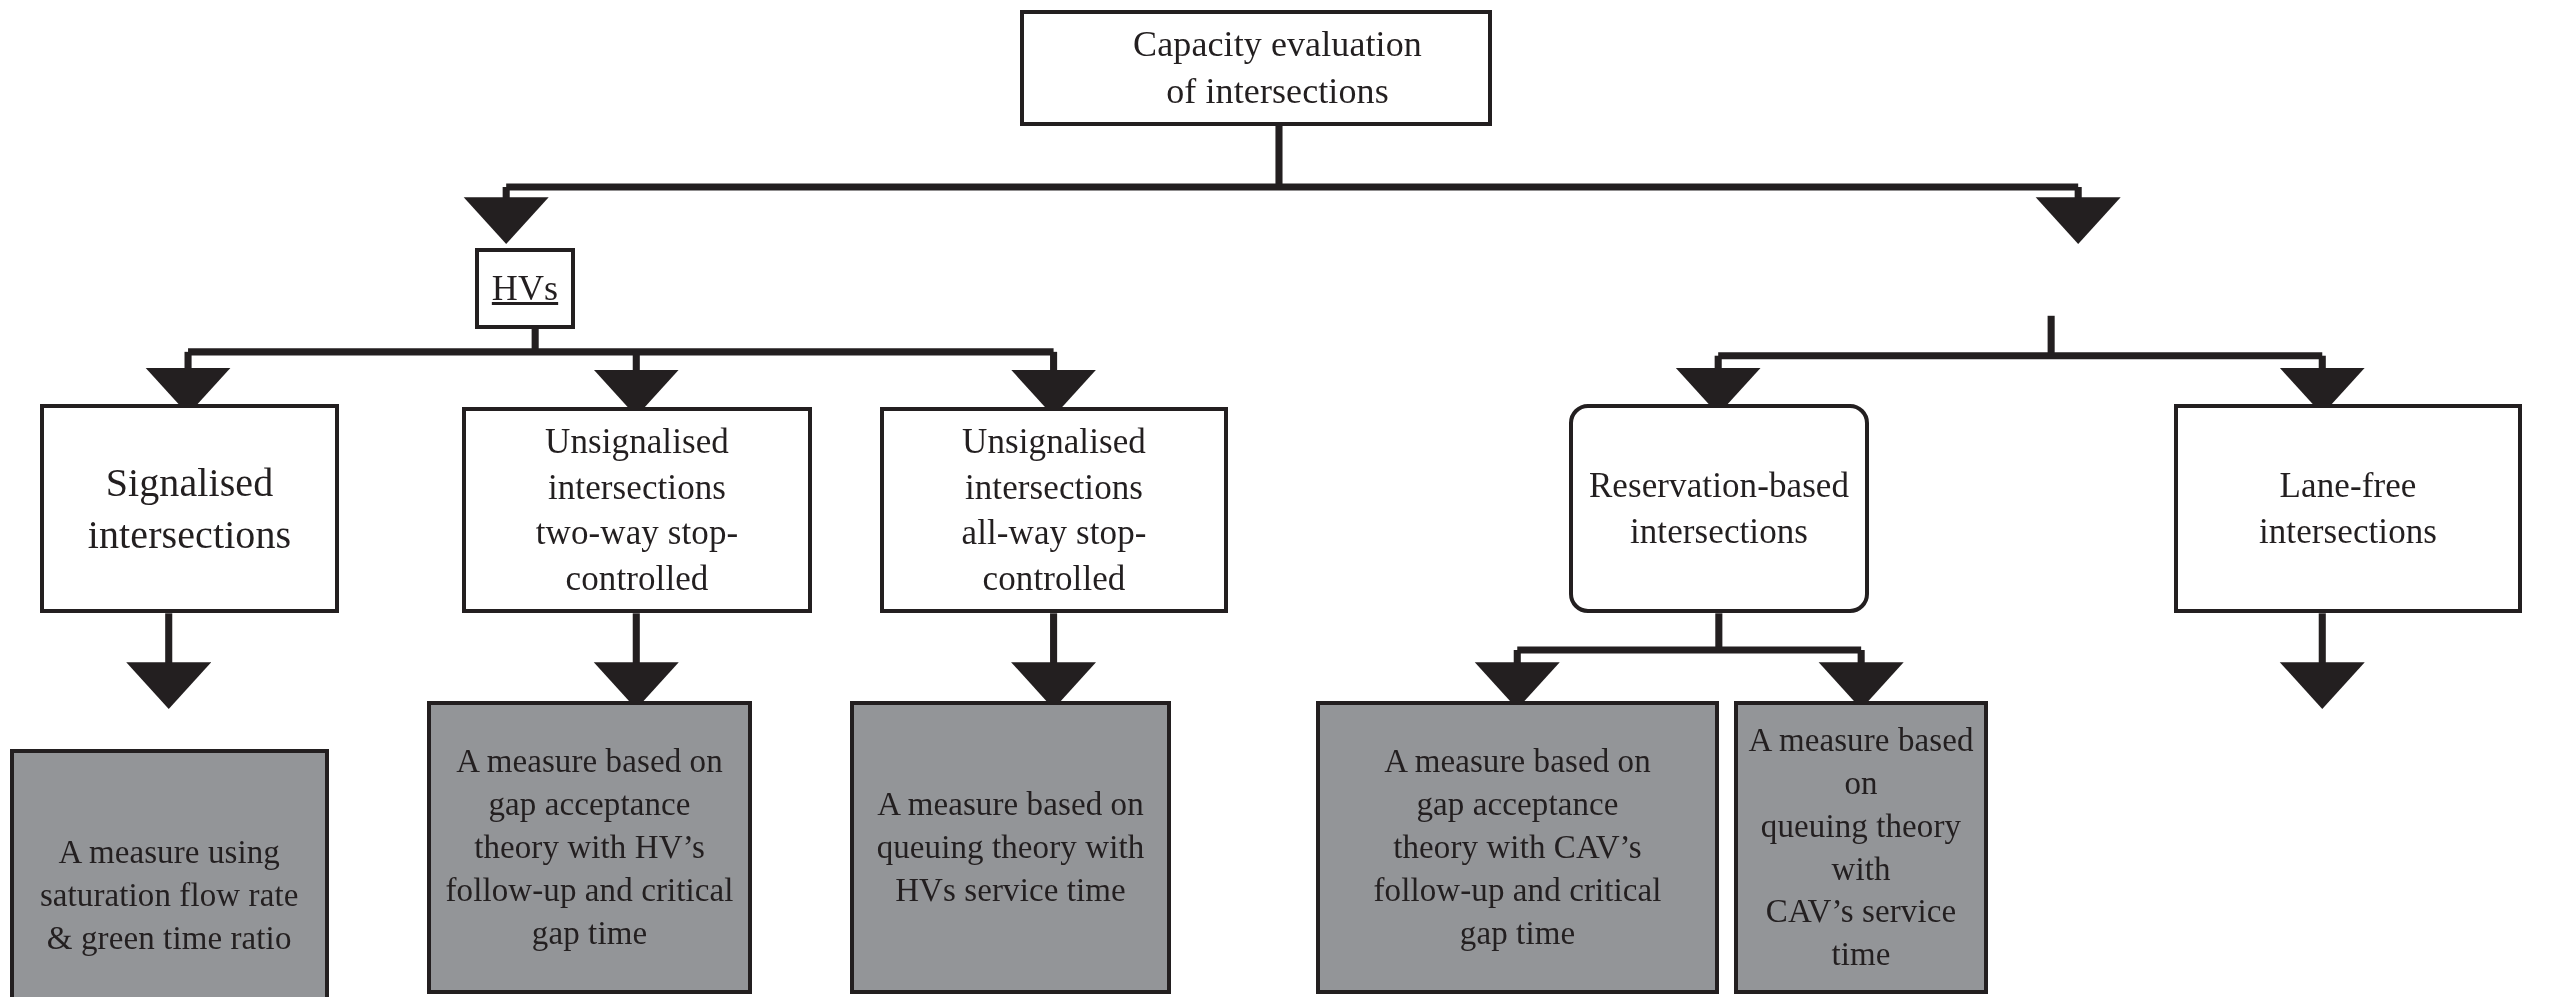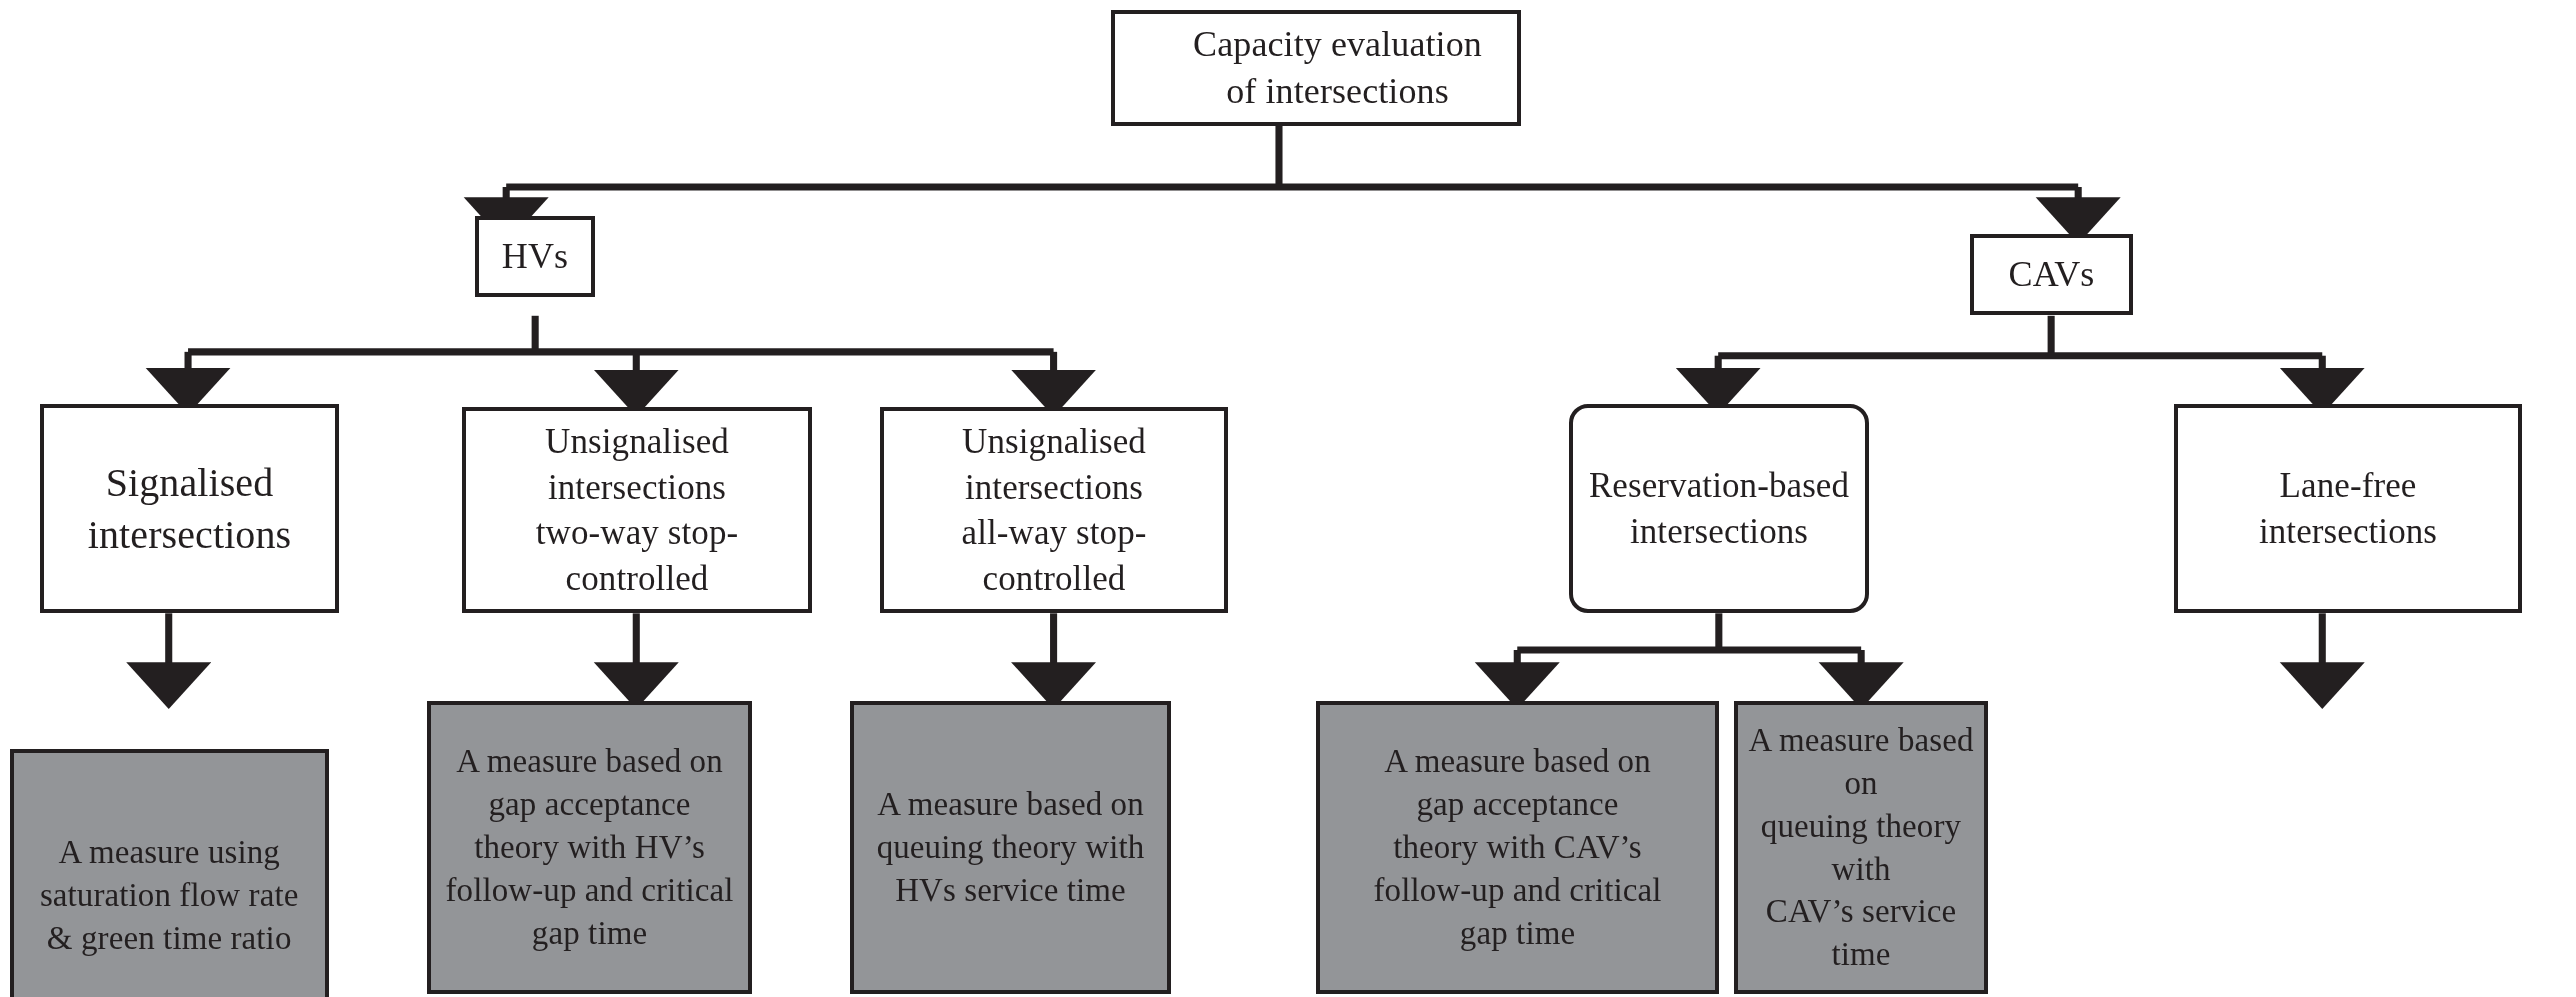--- a/index.html
+++ b/index.html
@@ -40,24 +40,24 @@
   }
   .node .label {
     display: block;
     width: 100%;
     line-height: 1.30;
     letter-spacing: 0.1px;
     padding: 0 6.4px;
     box-sizing: border-box;
   }
   
-  #n-root   { left: 1111px; top: 9.7px;   width: 410px;  height: 116px; padding-left: 43px; }
+  #n-root   { left: 1020px; top: 9.7px;   width: 472px;  height: 116px; padding-left: 43px; }
   #n-root   .label { font-size: 36px; }
 
-  #n-hvs    { left: 475px;  top: 216px;  width: 120px;  height: 81px; }
+  #n-hvs    { left: 475px;  top: 248px;  width: 100px;  height: 81px; text-decoration: underline; }
   #n-hvs    .label { font-size: 36px; }
 
   #n-cavs   { left: 1970px; top: 234px;  width: 163px;  height: 81px; }
   #n-cavs   .label { font-size: 36px; }
 
   #n-sig    { left: 40px;   top: 404px;  width: 299px;  height: 209px; }
   #n-sig    .label { font-size: 40px; }
 
   #n-unsig2 { left: 462px;  top: 407px;  width: 350px;  height: 206px; }
   #n-unsig2 .label { font-size: 35px; }
@@ -131,23 +131,20 @@
   </svg>
 
   <div class="node" id="n-root">
     <span class="label">Capacity evaluation<br>of intersections</span>
   </div>
 
   <div class="node" id="n-hvs">
     <span class="label">HVs</span>
   </div>
 
-  <div class="node" id="n-cavs">
-    <span class="label">CAVs</span>
-  </div>
 
   <div class="node" id="n-sig">
     <span class="label">Signalised<br>intersections</span>
   </div>
 
   <div class="node" id="n-unsig2">
     <span class="label">Unsignalised<br>intersections<br>two-way stop-<br>controlled</span>
   </div>
 
   <div class="node" id="n-unsigall">

